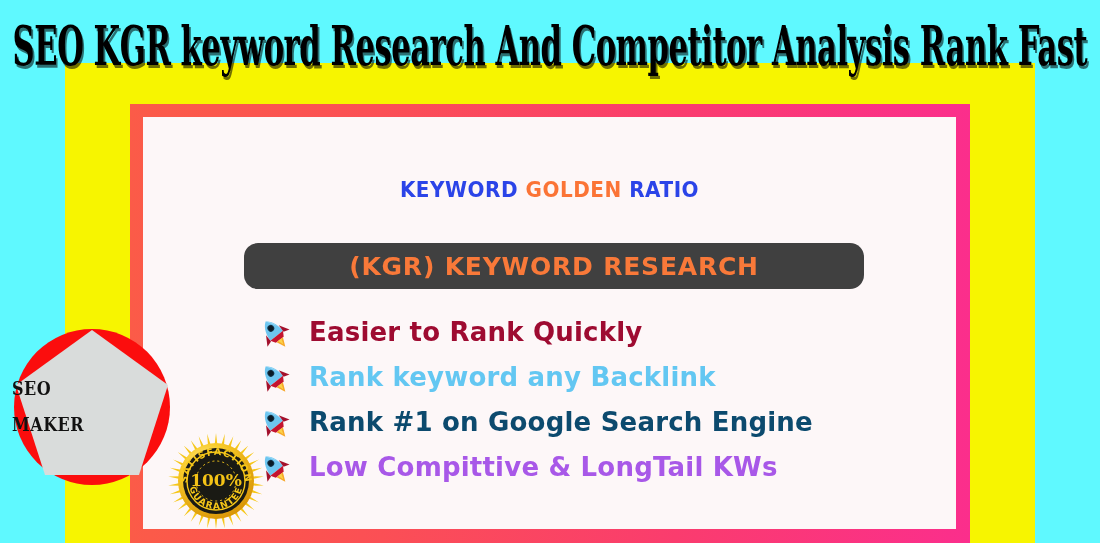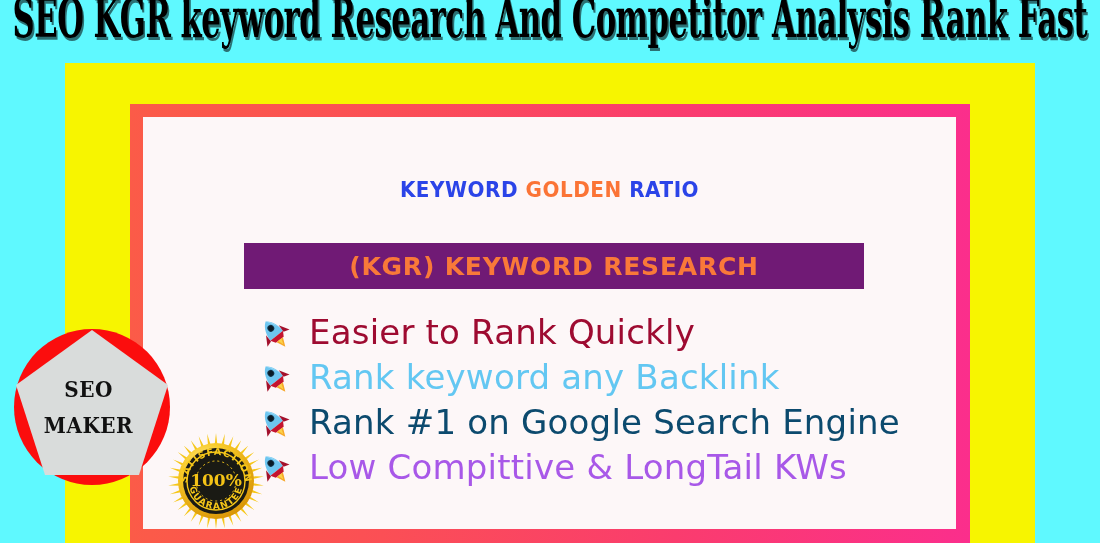--- a/index.html
+++ b/index.html
@@ -14,21 +14,21 @@
   #canvas {
     position:absolute; left:0; top:0;
     width:1100px; height:543px;
     background:#5FF9FF;
     overflow:hidden;
   }
 
   
   #headline-band {
     position:absolute; left:0; top:0; width:1100px; height:66px;
-    display:flex; align-items:flex-start; justify-content:center;
+    display:flex; align-items:flex-end; justify-content:center;
     z-index:40;
   }
   #headline-text {
     font-family:"DejaVu Serif", serif;
     font-weight:700;
     font-size:38px;
     line-height:1;
     color:#000000;
     white-space:nowrap;
     transform:scaleX(1.02) scaleY(1.42);
@@ -71,22 +71,22 @@
     white-space:nowrap;
     transform:scaleY(1.08);
   }
   #hero-title .w-blue   { color:#2B44E8; }
   #hero-title .w-orange { color:#FB7436; }
 
   
   #kgr-bar {
     position:absolute; left:101px; top:126px;
     width:620px; height:46px;
-    background:#701a75;
-    display:flex; align-items:center; justify-content:center;
+    background:#404040;
+    display:flex; align-items:center; justify-content:center;border-radius:14px;
   }
   #kgr-bar-text {
     font-family:"DejaVu Sans", sans-serif;
     font-weight:700;
     font-size:25px;
     color:#F97939;
     letter-spacing:0.8px;
     white-space:nowrap;
   }
 
@@ -100,42 +100,42 @@
     height:45px;
   }
   .benefit-icon {
     width:40px; height:36px;
     flex:0 0 40px;
     margin-right:14px;
     position:relative;
   }
   .benefit-label {
     font-family:"DejaVu Sans", sans-serif;
-    font-weight:400;
-    font-size:34px;
+    font-weight:700;
+    font-size:26px;
     white-space:nowrap;
     letter-spacing:0.2px;
   }
   .c-crimson { color:#9E0B31; }
   .c-skyblue { color:#63C7F2; }
   .c-pinkred { color:#0c4a6e; }
   .c-violet  { color:#A858E8; }
 
   
   #seo-maker-badge {
     position:absolute; left:12px; top:325px;
     width:160px; height:165px;
     z-index:60;
   }
   #seo-maker-badge .badge-label {
     position:absolute; left:0; right:7px; top:46px;
-    text-align:center;
+    text-align:left;
     font-family:"DejaVu Serif", serif;
     font-weight:700;
-    font-size:20px;
+    font-size:16px;
     line-height:36px;
     color:#111111;
     letter-spacing:0.5px;
     pointer-events:none;
   }
   #seo-maker-badge .badge-label span { display:block; transform:scaleY(1.12); }
 
   
   #guarantee-seal {
     position:absolute; left:167px; top:432px;

